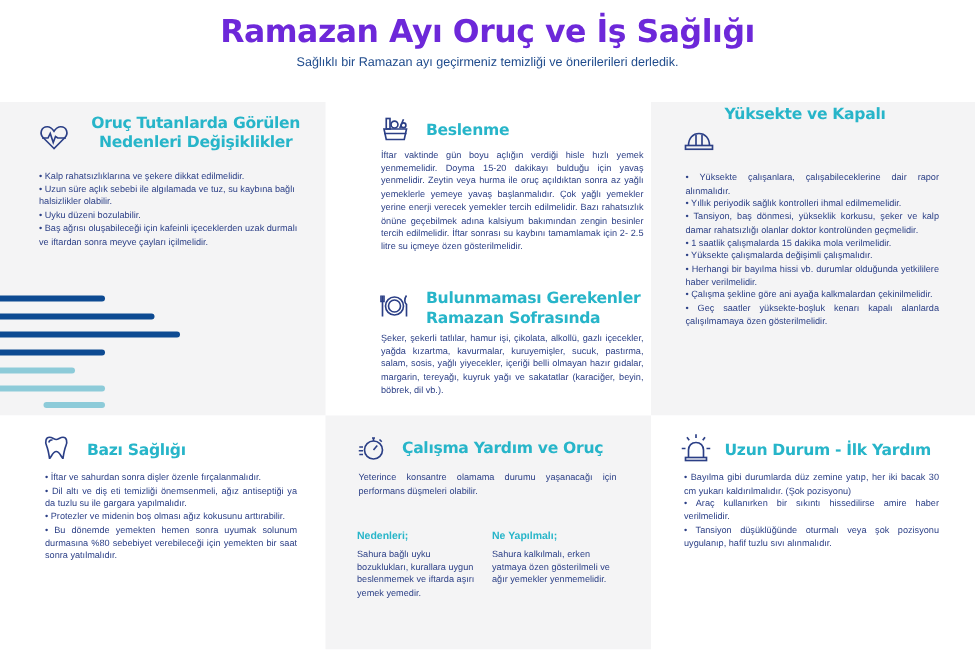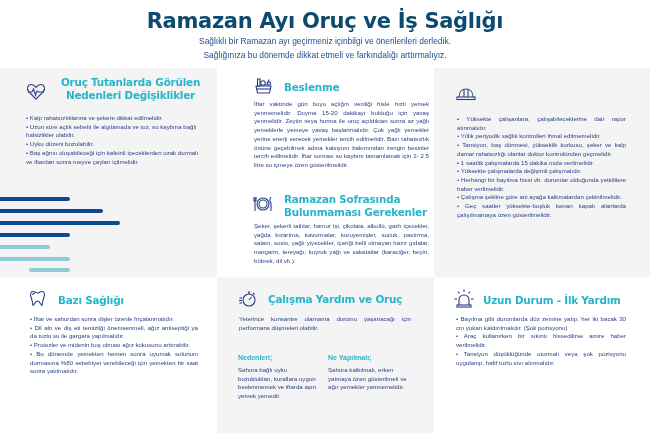--- a/index.html
+++ b/index.html
@@ -1,20 +1,20 @@
 <!DOCTYPE html>
 <html><head>
 <meta charset="utf-8">
 <style>
   * { box-sizing: border-box; margin: 0; padding: 0; }
   html, body { width: 650px; height: 433px; overflow: hidden; background: #ffffff; }
   body { font-family: "Liberation Sans", "DejaVu Sans", sans-serif; color: #2b3f86; position: relative; }
 
   .header { position: absolute; left: 0; top: 0; width: 650px; height: 68px; text-align: center; }
-  .title { font-family: "DejaVu Sans", sans-serif; font-weight: bold; font-size: 21px; color: #0c4a6e; letter-spacing: -0.3px; padding-top: 9px; line-height: 24px; }
+  .title { font-family: "DejaVu Sans", sans-serif; font-weight: bold; font-size: 21px; color: #6d28d9; letter-spacing: -0.3px; padding-top: 9px; line-height: 24px; }
   .subtitle { font-size: 8.4px; color: #1f4b8c; line-height: 11px; margin-top: 3px; }
 
   .panel { position: absolute; overflow: hidden; }
   .grey { background: #f4f4f5; }
   .white { background: #ffffff; }
 
   .p1 { left: 0; top: 68px; width: 217px; height: 209px; }
   .p2 { left: 233px; top: 68px; width: 217px; height: 209px; }
   .p3 { left: 434px; top: 68px; width: 216px; height: 209px; }
   .p4 { left: 0; top: 277px; width: 217px; height: 156px; }
@@ -31,22 +31,21 @@
 
   .bar { position: absolute; left: 0; height: 4px; border-radius: 0 2px 2px 0; }
   .sub-h { position: absolute; color: #27b5c9; font-weight: bold; font-size: 7px; }
   .sub-t { position: absolute; font-size: 6.1px; line-height: 8.7px; color: #2b3f86; width: 80px; }
 </style>
 </head>
 <body>
 
 <div class="header">
   <div class="title">Ramazan Ayı  Oruç ve İş Sağlığı</div>
-  <div class="subtitle">Sağlıklı bir Ramazan ayı geçirmeniz içinbilgi ve önerilerileri derledik.</div>
-  <div class="subtitle">Sağlığınıza bu dönemde dikkat etmeli ve farkındalığı arttırmalıyız.</div>
+  <div class="subtitle">Sağlıklı bir Ramazan ayı geçirmeniz temizliği ve önerilerileri derledik.</div>
 </div>
 
 <div class="panel grey p1">
   <div class="icon" style="left:26px; top:15px;">
     <svg width="20" height="18" viewBox="0 0 20 18" fill="none" stroke="#2b3f86" stroke-width="1.1">
       <path d="M10 16 L3 9 C0 6 1.5 1.5 5.5 1.5 C7.5 1.5 9 3 10 4.5 C11 3 12.5 1.5 14.5 1.5 C18.5 1.5 20 6 17 9 Z"></path>
       <path d="M2 9 H6 L7.5 6 L9.5 12 L11 8 L12.5 9 H18" stroke="#2b3f86"></path>
     </svg>
   </div>
   <div class="ptitle" style="left:48px; top:8px; width:165px;text-align:center;">
@@ -86,36 +85,37 @@
   <div class="icon" style="left:20px; top:128px;">
     <svg width="20" height="16" viewBox="0 0 20 16" fill="none" stroke="#2b3f86" stroke-width="1.1">
       <line x1="2" y1="1" x2="2" y2="15"></line>
       <path d="M1 1 V5 H3 V1"></path>
       <circle cx="10" cy="8" r="6"></circle>
       <circle cx="10" cy="8" r="4"></circle>
       <path d="M18 1 C16.5 3 16.5 6 18 7 V15"></path>
     </svg>
   </div>
   <div class="ptitle" style="left:51px; top:125px; width:165px;">
+    <div>Bulunmaması Gerekenler</div>
     <div>Ramazan Sofrasında</div>
-    <div>Bulunmaması Gerekenler</div>
   </div>
   <div class="body-text justify" style="left:21px; top:154px; width:175px;">Şeker, şekerli tatlılar, hamur işi, çikolata, alkollü, gazlı içecekler, yağda kızartma, kavurmalar, kuruyemişler, sucuk, pastırma, salam, sosis, yağlı yiyecekler, içeriği belli olmayan hazır gıdalar, margarin, tereyağı, kuyruk yağı ve sakatatlar (karaciğer, beyin, böbrek, dil vb.).</div>
 </div>
 
 <div class="panel grey p3">
   <div class="icon" style="left:22px; top:19px;">
     <svg width="20" height="14" viewBox="0 0 20 14" fill="none" stroke="#2b3f86" stroke-width="1.1">
       <path d="M3 10 C3 5 6 2 10 2 C14 2 17 5 17 10"></path>
       <rect x="1" y="10" width="18" height="2.5"></rect>
       <line x1="8" y1="3" x2="8" y2="10"></line>
       <line x1="12" y1="3" x2="12" y2="10"></line>
     </svg>
   </div>
   <div class="ptitle" style="left:49px; top:2px; width:160px;">
+    <div>Yüksekte ve Kapalı</div>
   </div>
   <div class="body-text justify" style="left:23px; top:47px; width:169px;">
     <p>• Yüksekte çalışanlara, çalışabileceklerine dair rapor alınmalıdır.</p>
     <p>• Yıllık periyodik sağlık kontrolleri ihmal edilmemelidir.</p>
     <p>• Tansiyon, baş dönmesi, yükseklik korkusu, şeker ve kalp damar rahatsızlığı olanlar doktor kontrolünden geçmelidir.</p>
     <p>• 1 saatlik çalışmalarda 15 dakika mola verilmelidir.</p>
     <p>• Yüksekte çalışmalarda değişimli çalışmalıdır.</p>
     <p>• Herhangi bir bayılma hissi vb. durumlar olduğunda yetkililere haber verilmelidir.</p>
     <p>• Çalışma şekline göre ani ayağa kalkmalardan çekinilmelidir.</p>
     <p>• Geç saatler yüksekte-boşluk kenarı kapalı alanlarda çalışılmamaya özen gösterilmelidir.</p>

